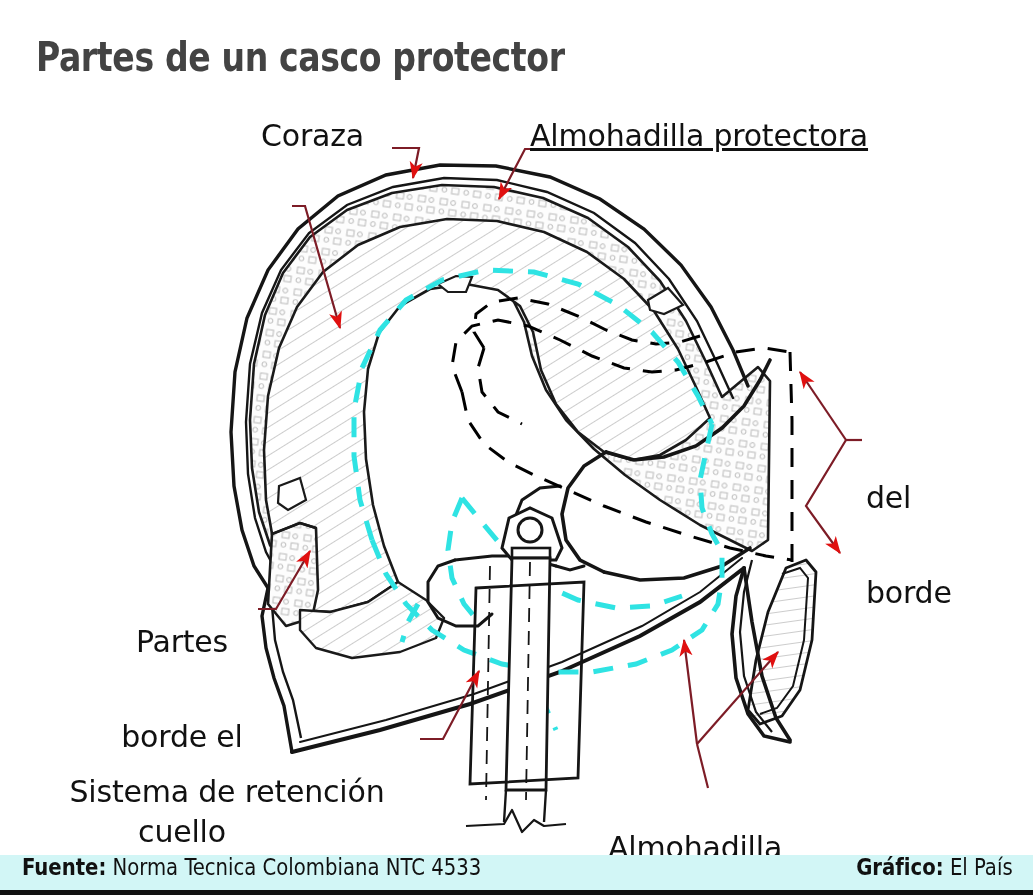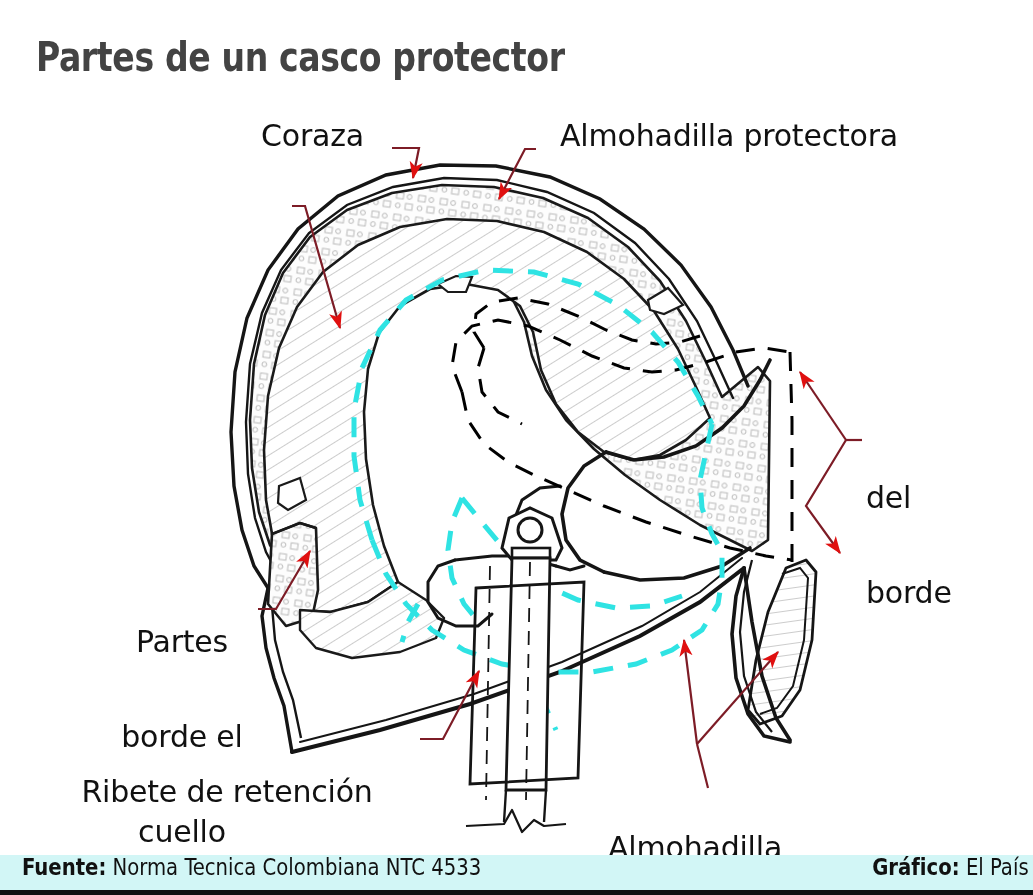--- a/index.html
+++ b/index.html
@@ -33,38 +33,38 @@
     line-height:1.06;
     color:#111111;
     white-space:pre;
     letter-spacing:-0.2px;
   }
   .callout.right{text-align:right;}
   .callout.center{text-align:center;}
   .callout.left{text-align:left;}
 
   #label-coraza{left:261px;top:120px;}
-  #label-almohadilla-protectora{left:560px;top:120px;}
+  #label-almohadilla-protectora{left:530px;top:120px;text-decoration:underline;}
   #label-almohadilla-comodidad{left:26px;top:192px;width:262px;text-align:right;}
   #label-cortina-cuello{left:112px;top:562px;width:140px;text-align:center;}
   #label-sistema-retencion{left:40px;top:712px;width:374px;text-align:center;}
   #label-ribete-borde{left:866px;top:418px;width:160px;text-align:left;}
   #label-almohadilla{left:608px;top:796px;margin-top:36px;}
 
   
   #footer-bar{
     position:absolute;left:0;bottom:0;width:1033px;height:40px;
     background:#d2f6f6;
     border-bottom:5px solid #111111;
     box-sizing:border-box;
   }
   #footer-inner{
     position:absolute;left:0;top:0;width:1033px;height:24px;
     display:flex;align-items:center;justify-content:space-between;
-    padding:0 4px 0 22px;box-sizing:border-box;
+    padding:0 20px 0 22px;box-sizing:border-box;
   }
   .footnote{
     font-family:"DejaVu Sans Condensed","Liberation Sans Narrow","Liberation Sans",sans-serif;
     font-size:23px;color:#111111;white-space:nowrap;
     transform:scaleX(0.95);
   }
   #footer-source{transform-origin:left center;}
   #footer-credit{transform-origin:right center;}
   .footnote b{font-weight:bold;}
   .footnote span.val{font-weight:normal;}
@@ -256,21 +256,21 @@
   <div class="callout left" id="label-almohadilla-protectora">Almohadilla protectora</div>
 
 
   <div class="callout center" id="label-cortina-cuello">
     <div>Partes</div>
     <div>borde el</div>
     <div>cuello</div>
   </div>
 
   <div class="callout center" id="label-sistema-retencion">
-    <div>Ribete de retención</div>
+    <div>Sistema de retención</div>
     <div>(correa de quijada)</div>
   </div>
 
   <div class="callout left" id="label-ribete-borde">
     <div>del</div>
     <div>borde</div>
   </div>
 
   <div class="callout left" id="label-almohadilla">Almohadilla</div>
 

